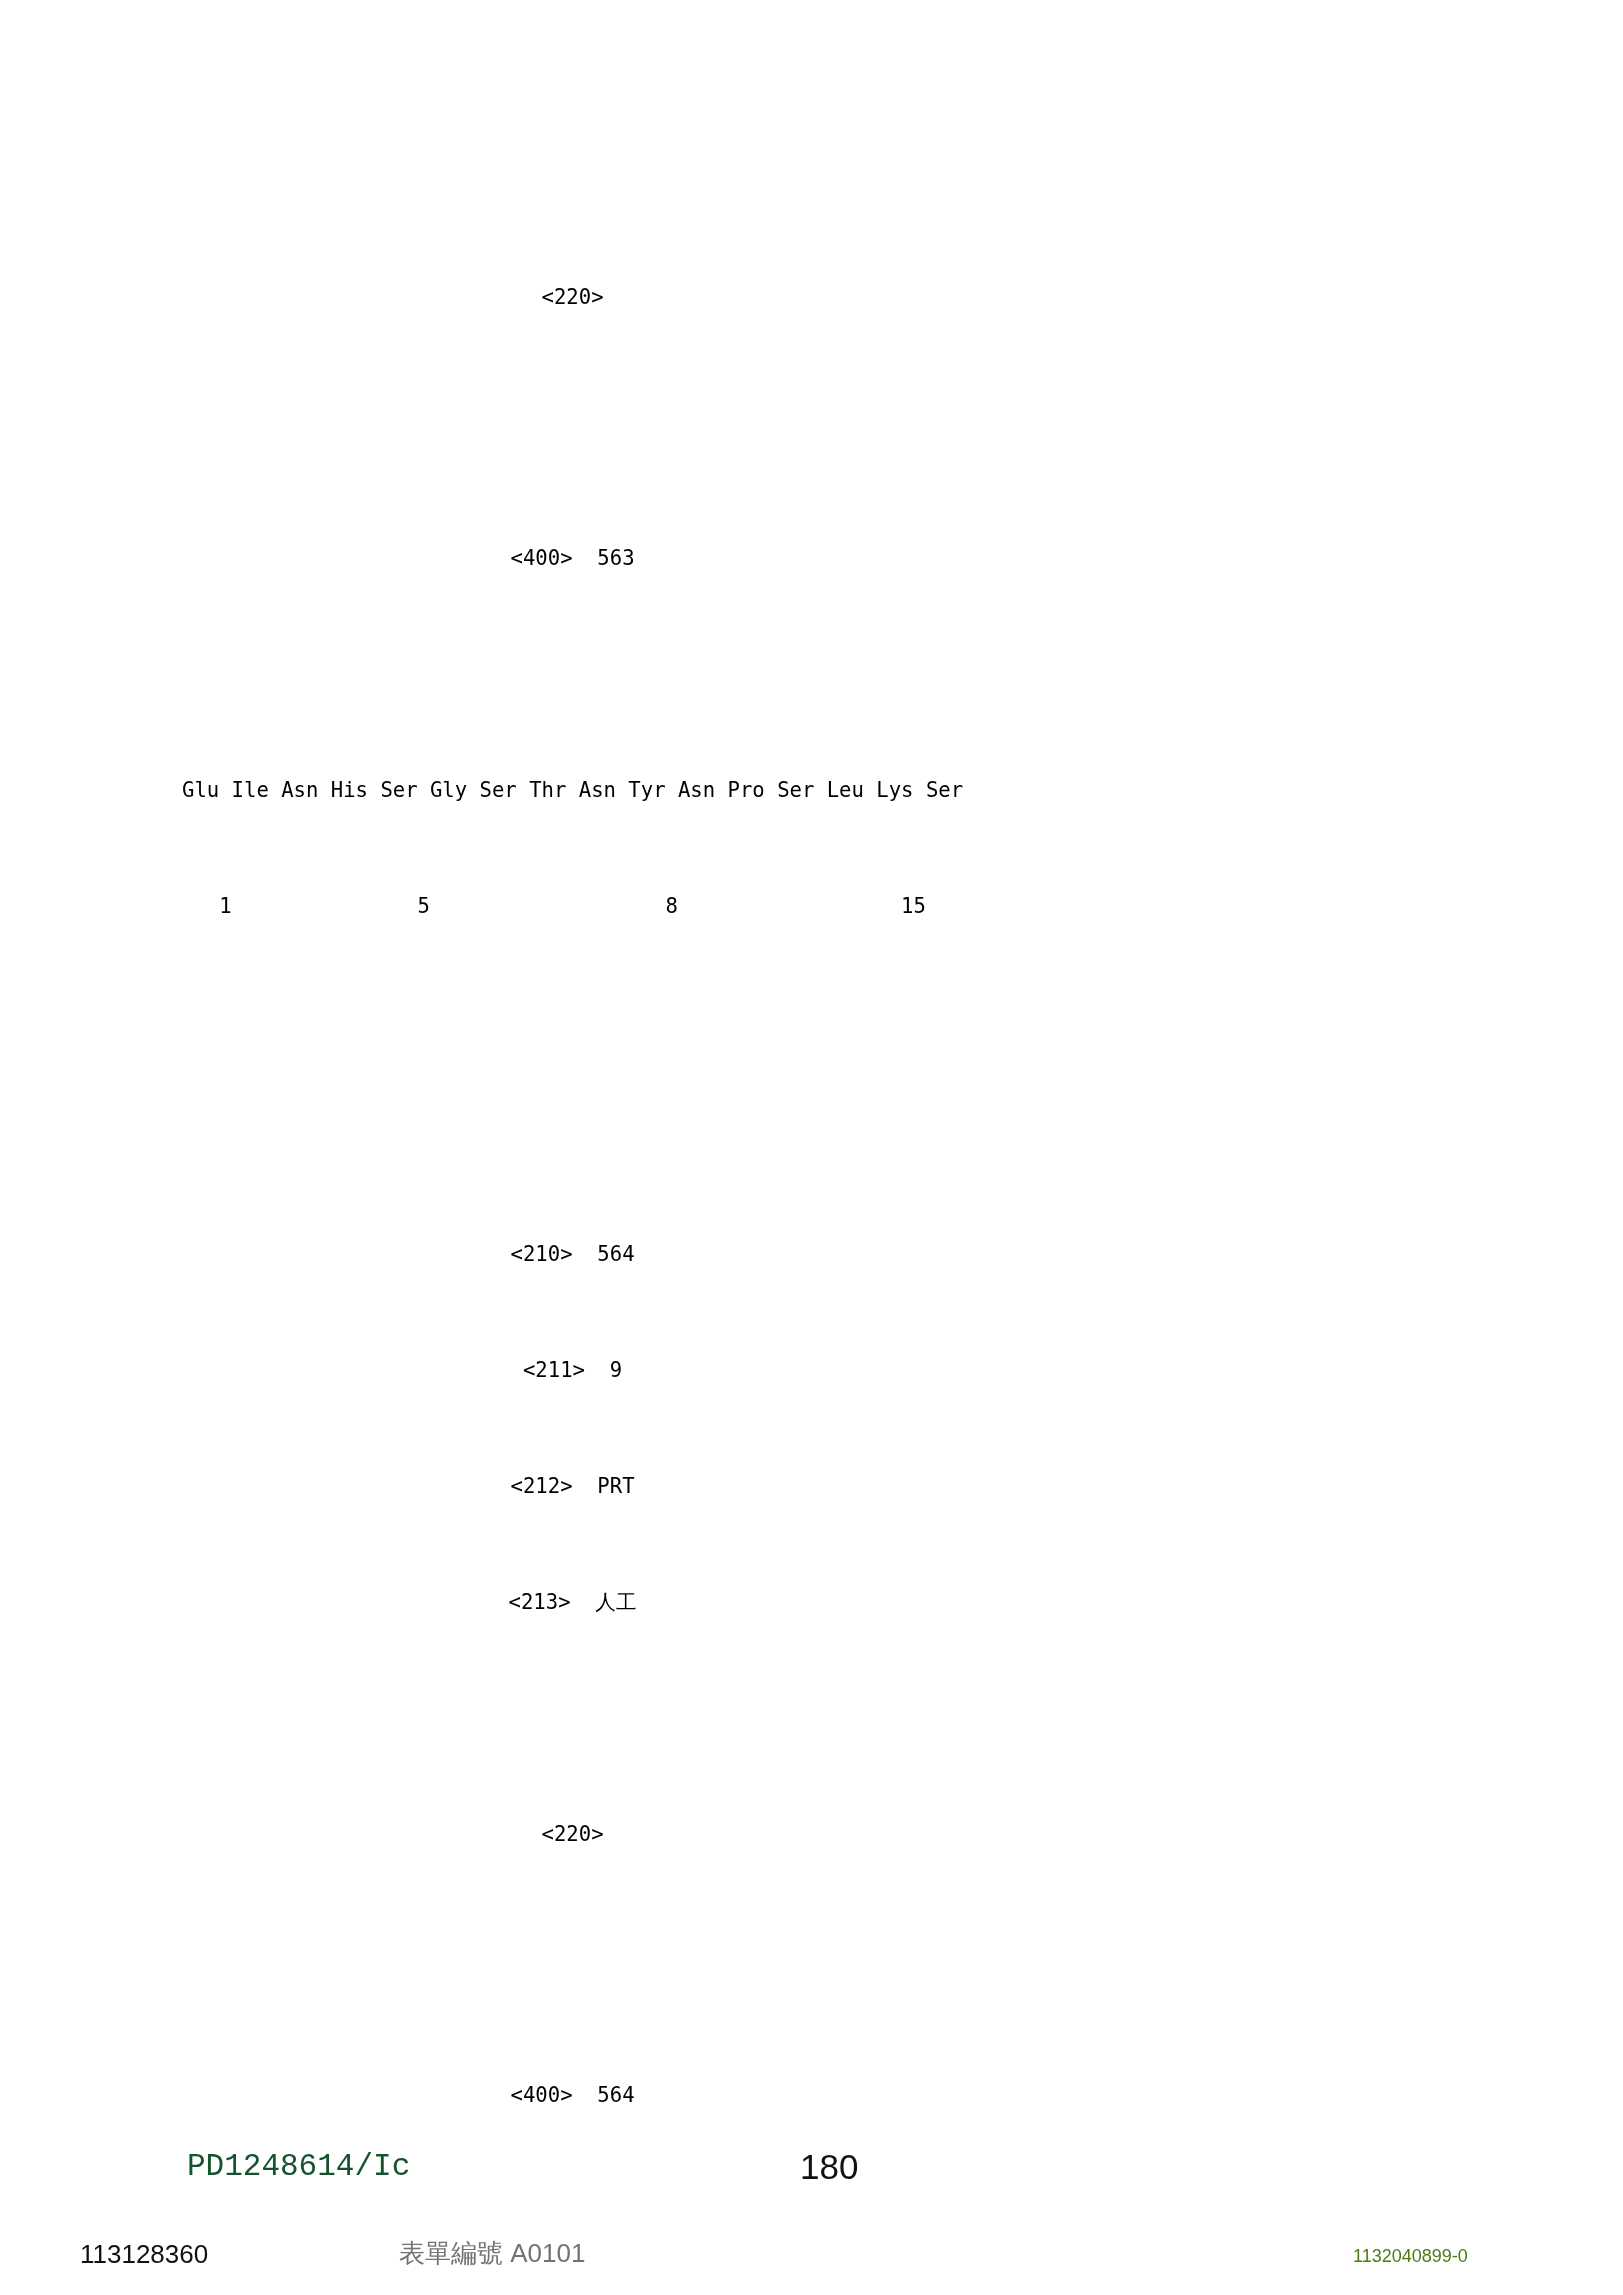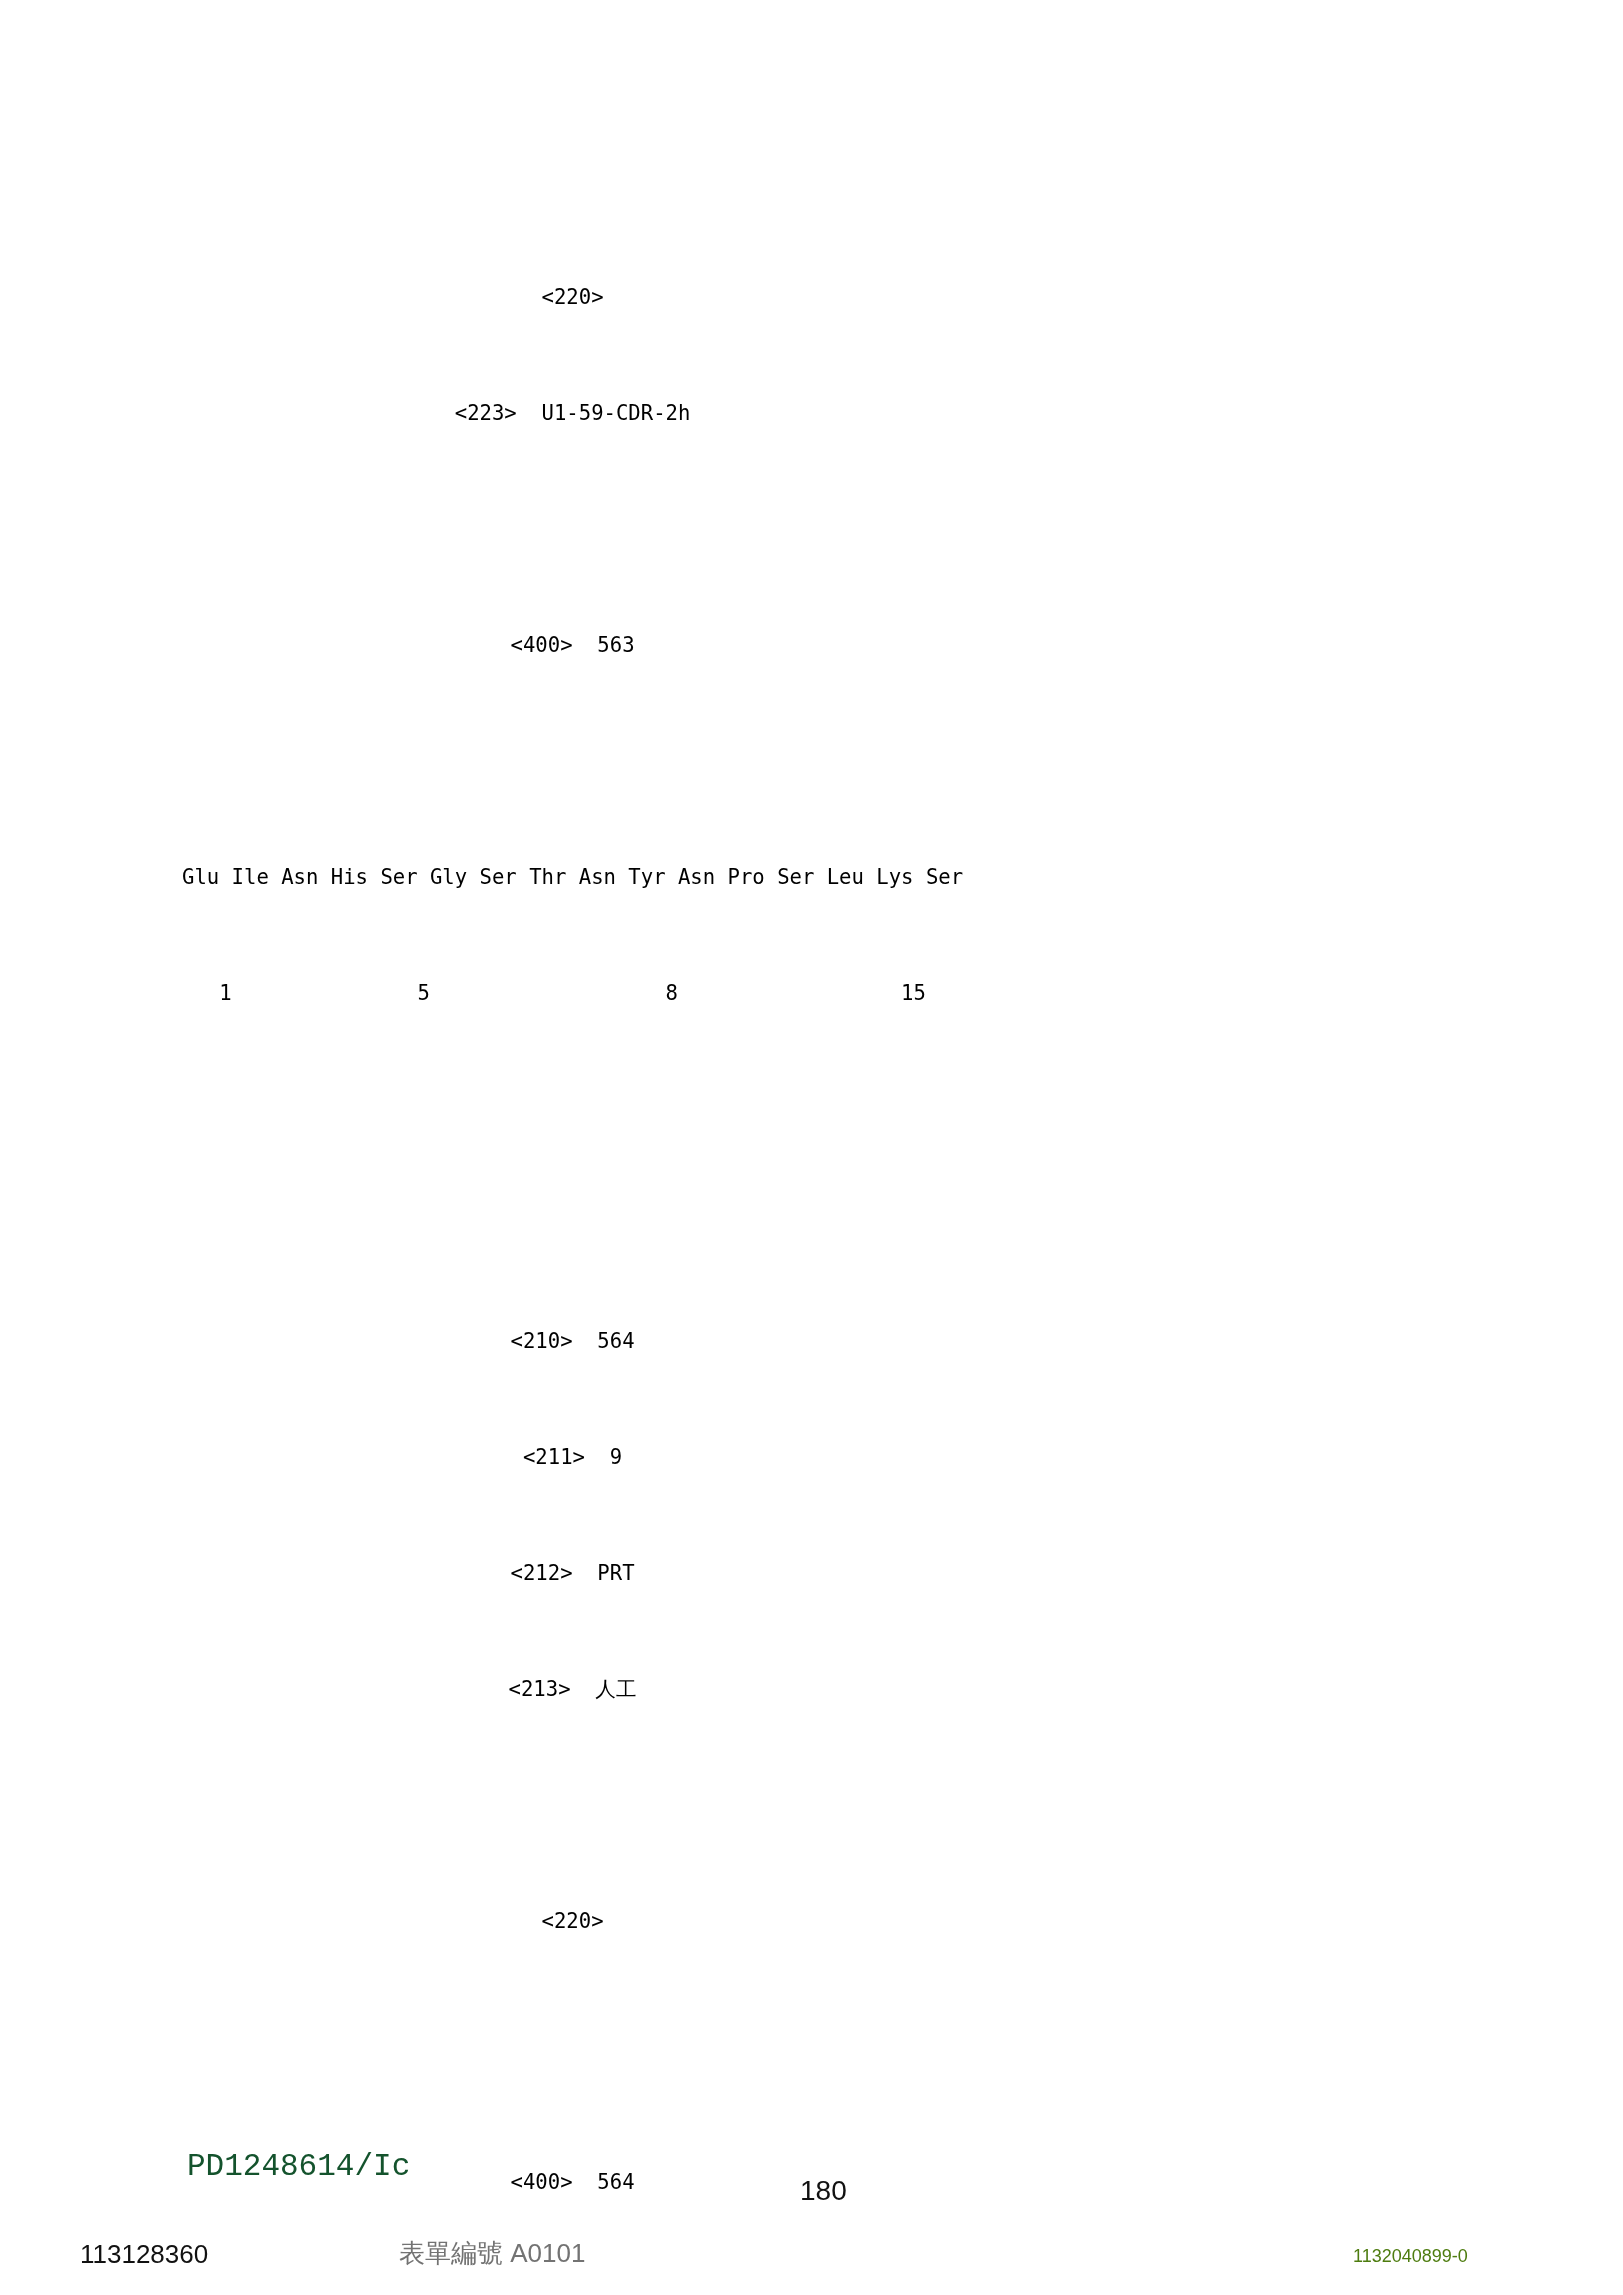--- a/index.html
+++ b/index.html
@@ -45,24 +45,23 @@
     font-family: Liberation Mono, monospace;
     font-size: 31px;
     line-height: 37px;
     color: #14532d;
   }
   .page-num {
     position: absolute;
     left: 800px;
     top: 2150px;
     font-family: "Liberation Sans", sans-serif;
-    font-size: 28px;
+    font-size: 35px;
     line-height: 34px;
     color: #111111;
-    margin-top: 24px;
   }
   .serial-left {
     position: absolute;
     left: 80px;
     top: 2239px;
     font-family: "Liberation Sans", sans-serif;
     font-size: 26px;
     line-height: 31px;
     color: #111111;
   }
@@ -88,21 +87,20 @@
 </head>
 <body>
 
 <div class="page">
 
   <div class="listing">
     
   
       <div class="line">&lt;220&gt;</div>
     
-      <div class="line">&lt;223&gt;  U1-59-CDR-2h</div>
     
       <div class="line"></div>
     
       <div class="line">&lt;400&gt;  563</div>
     
       <div class="line"></div>
     
       <div class="line">Glu Ile Asn His Ser Gly Ser Thr Asn Tyr Asn Pro Ser Leu Lys Ser</div>
     
       <div class="line">1               5                   8                  15</div>

